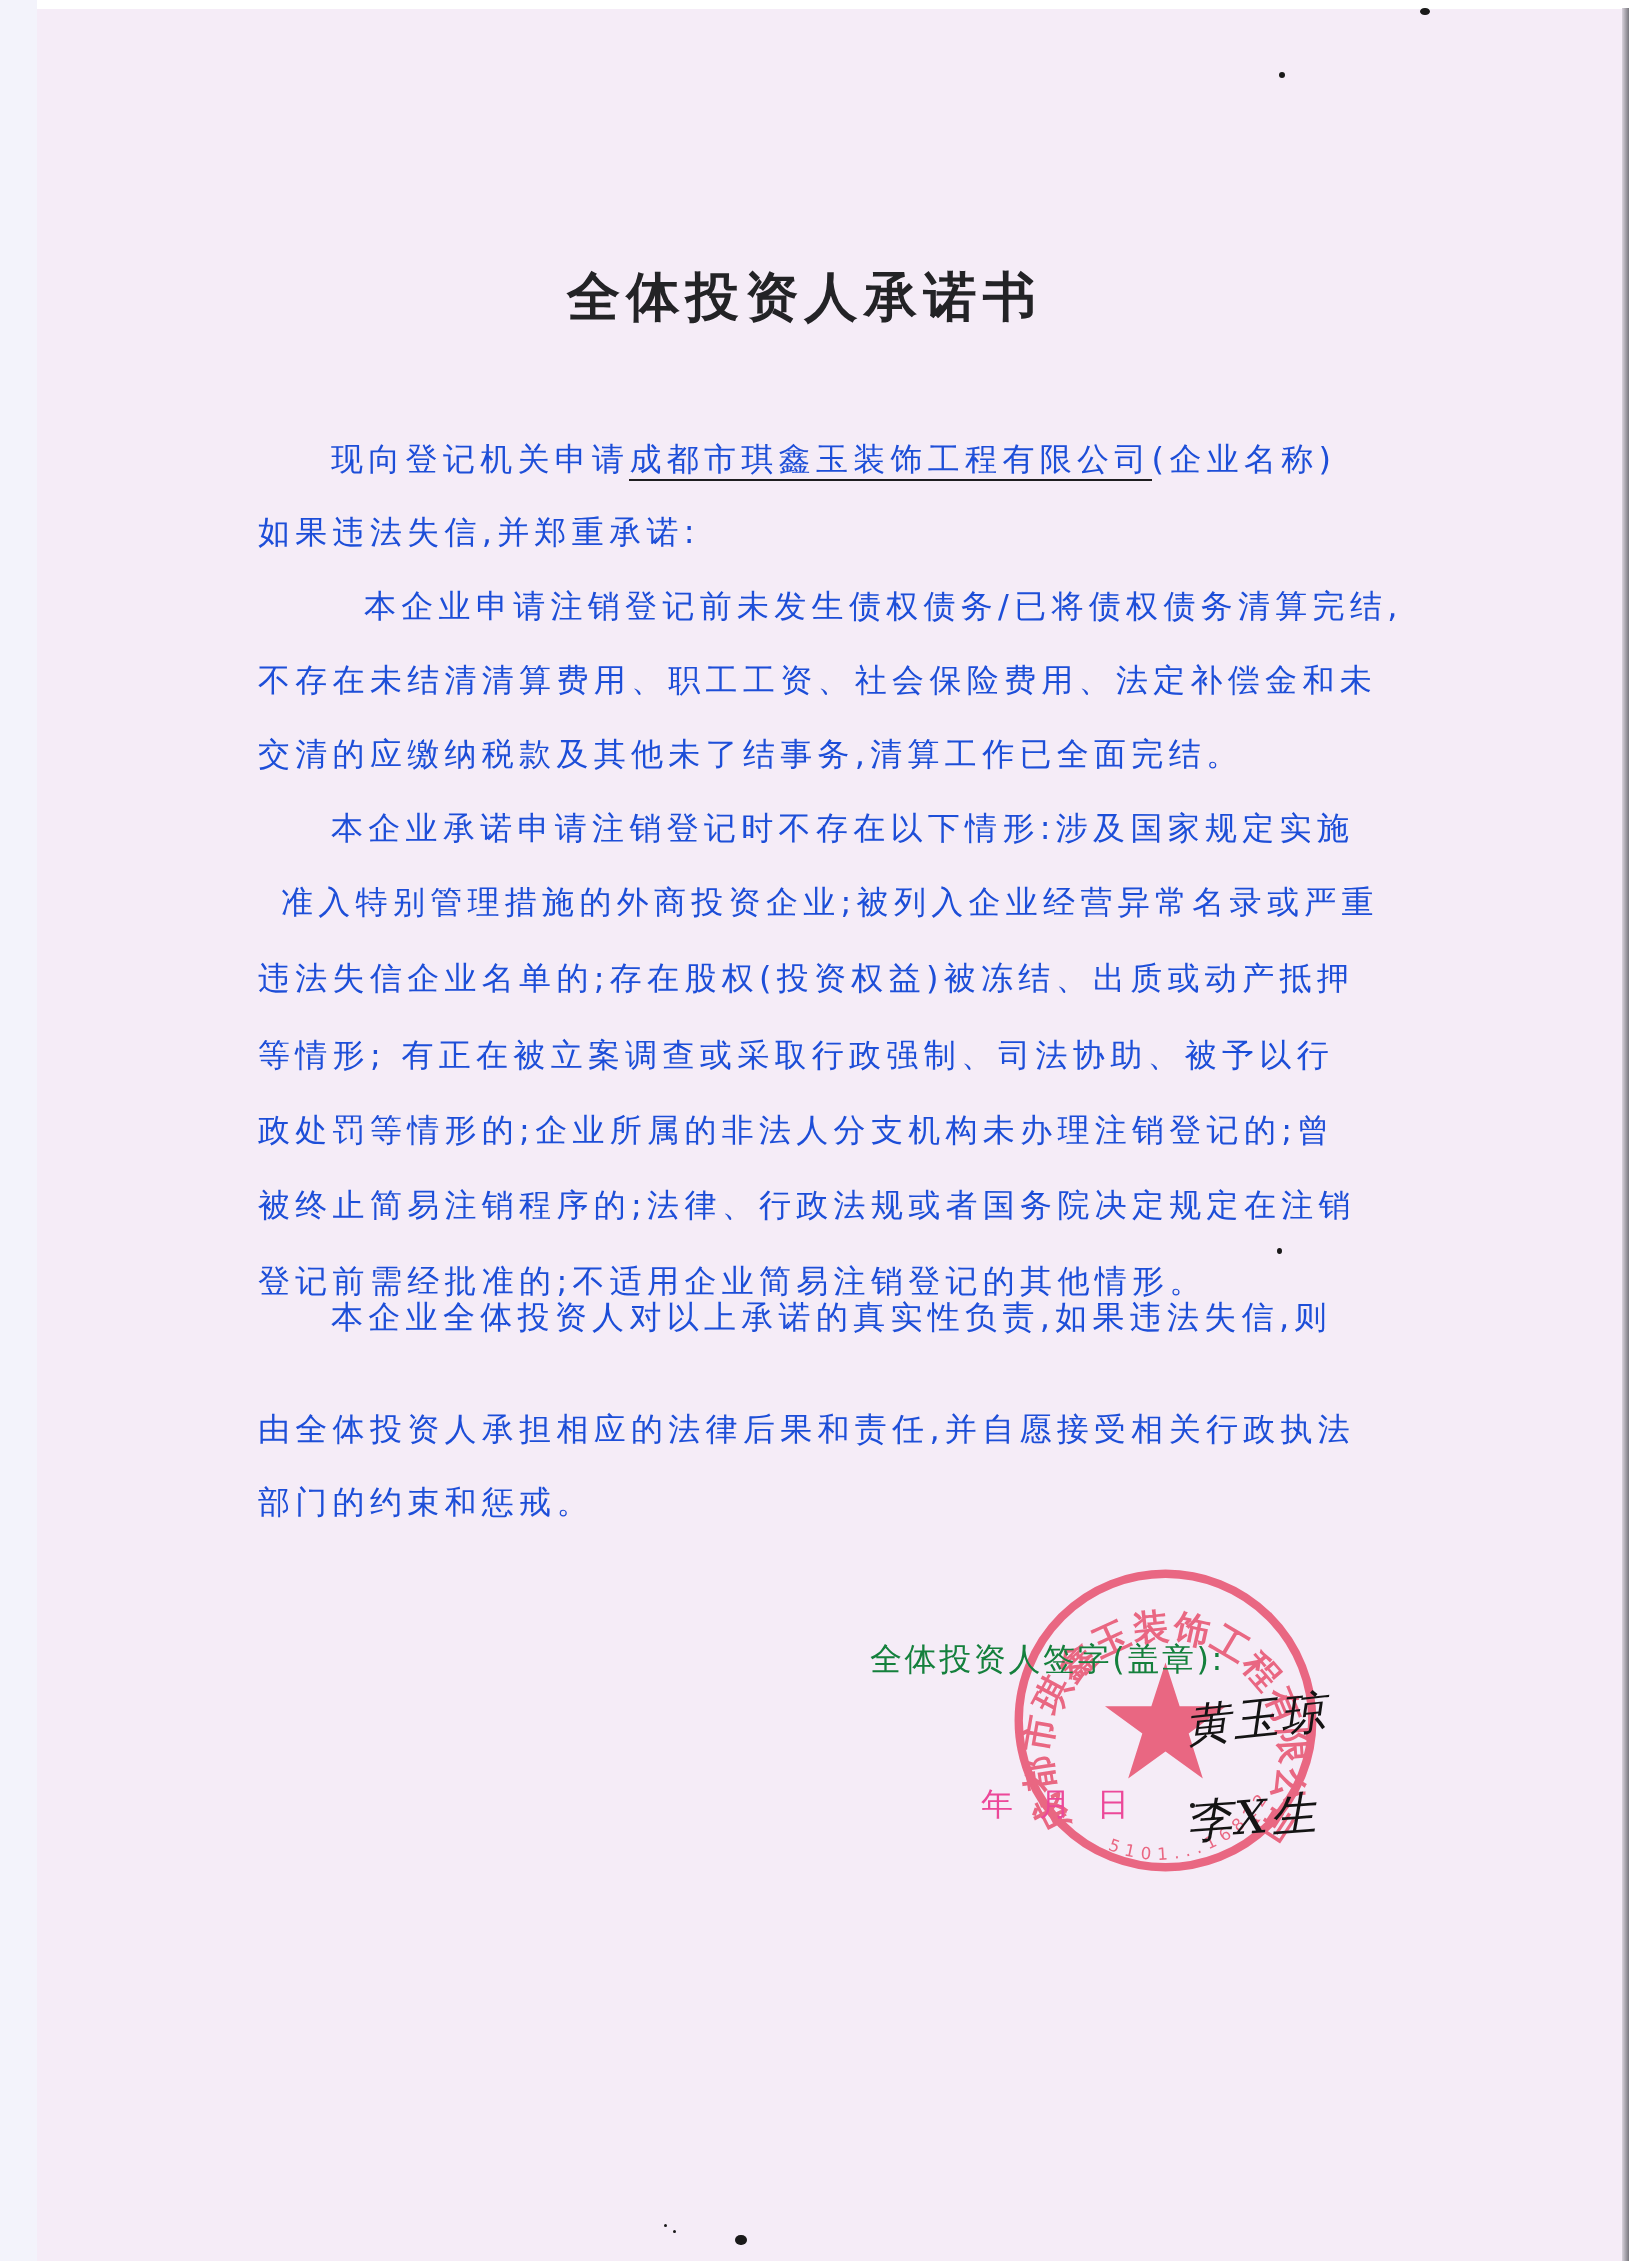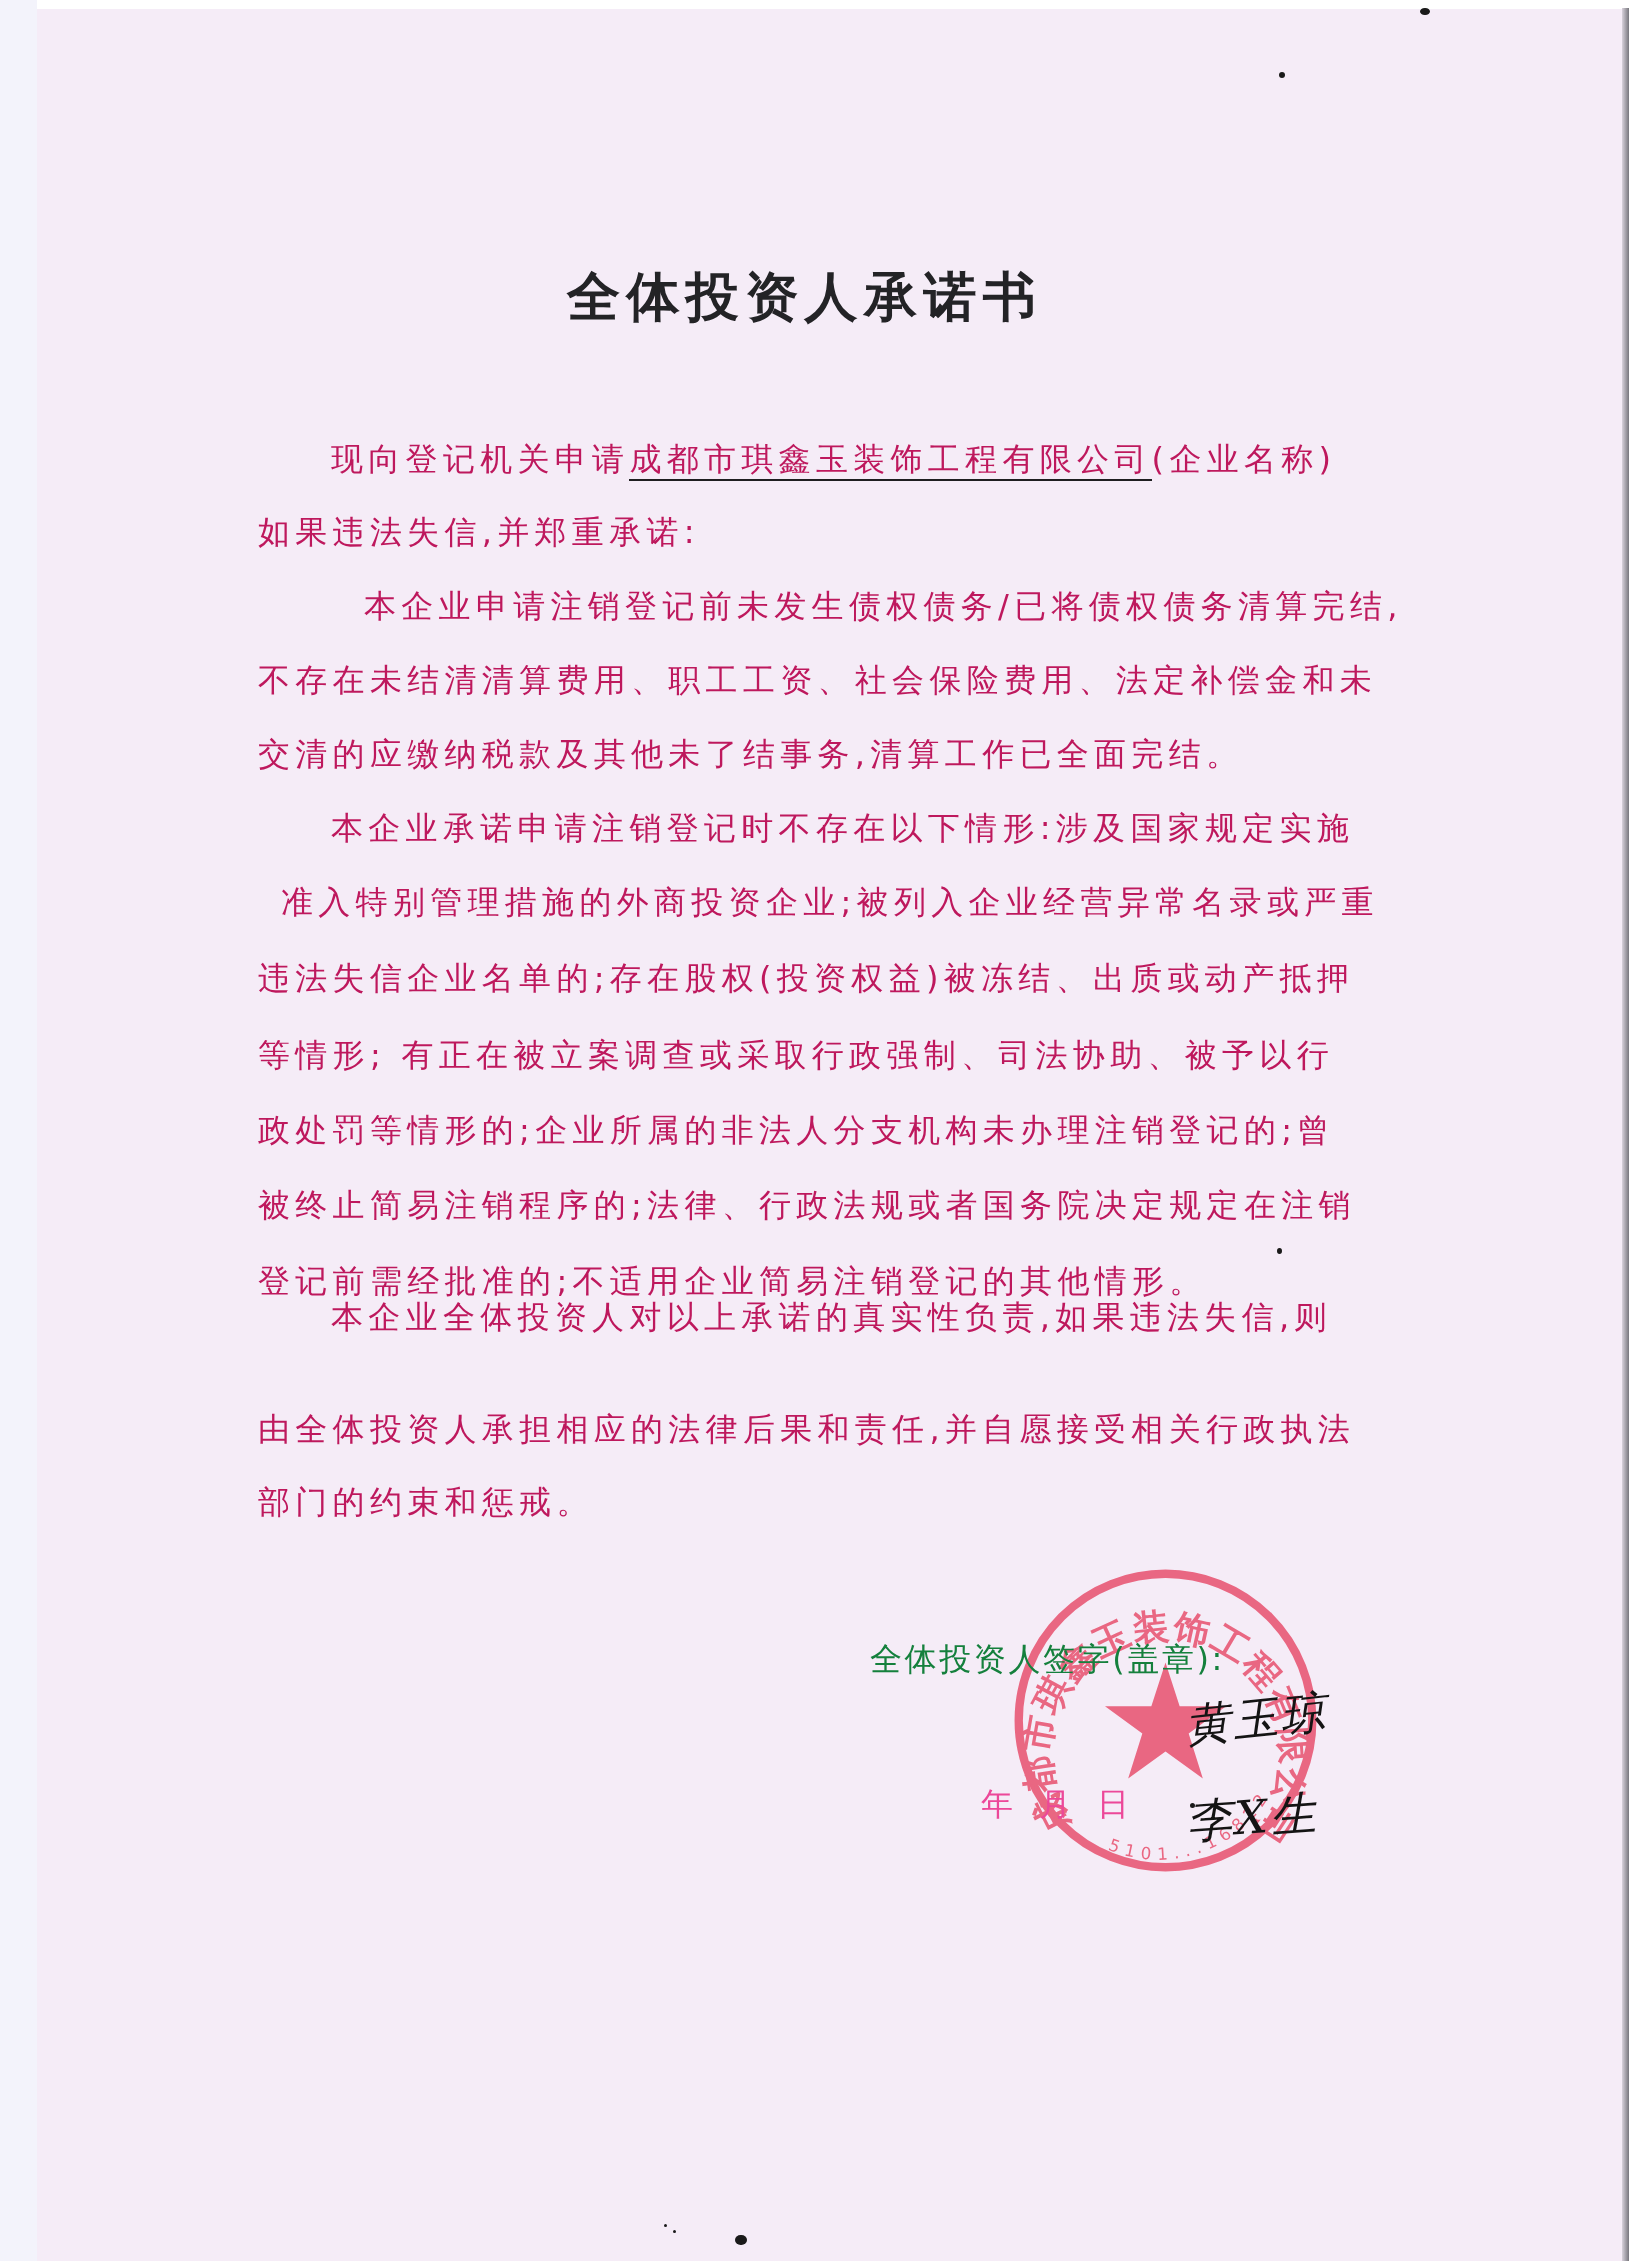--- a/index.html
+++ b/index.html
@@ -44,21 +44,21 @@
     white-space: nowrap;
   }
   .line {
     position: absolute;
     left: 258px;
     font-size: 32px;
     line-height: 39px;
     height: 39px;
     letter-spacing: 5.3px;
     white-space: nowrap;
-    color: #be185d;
+    color: #1d4ed8;
   }
   .indent { left: 331px; }
   .underline {
     border-bottom: 2.6px solid #1e1e20;
     padding-bottom: 1.3px;
   }
   .sig-label {
     position: absolute;
     left: 870px; top: 1640px;
     font-size: 32px;

